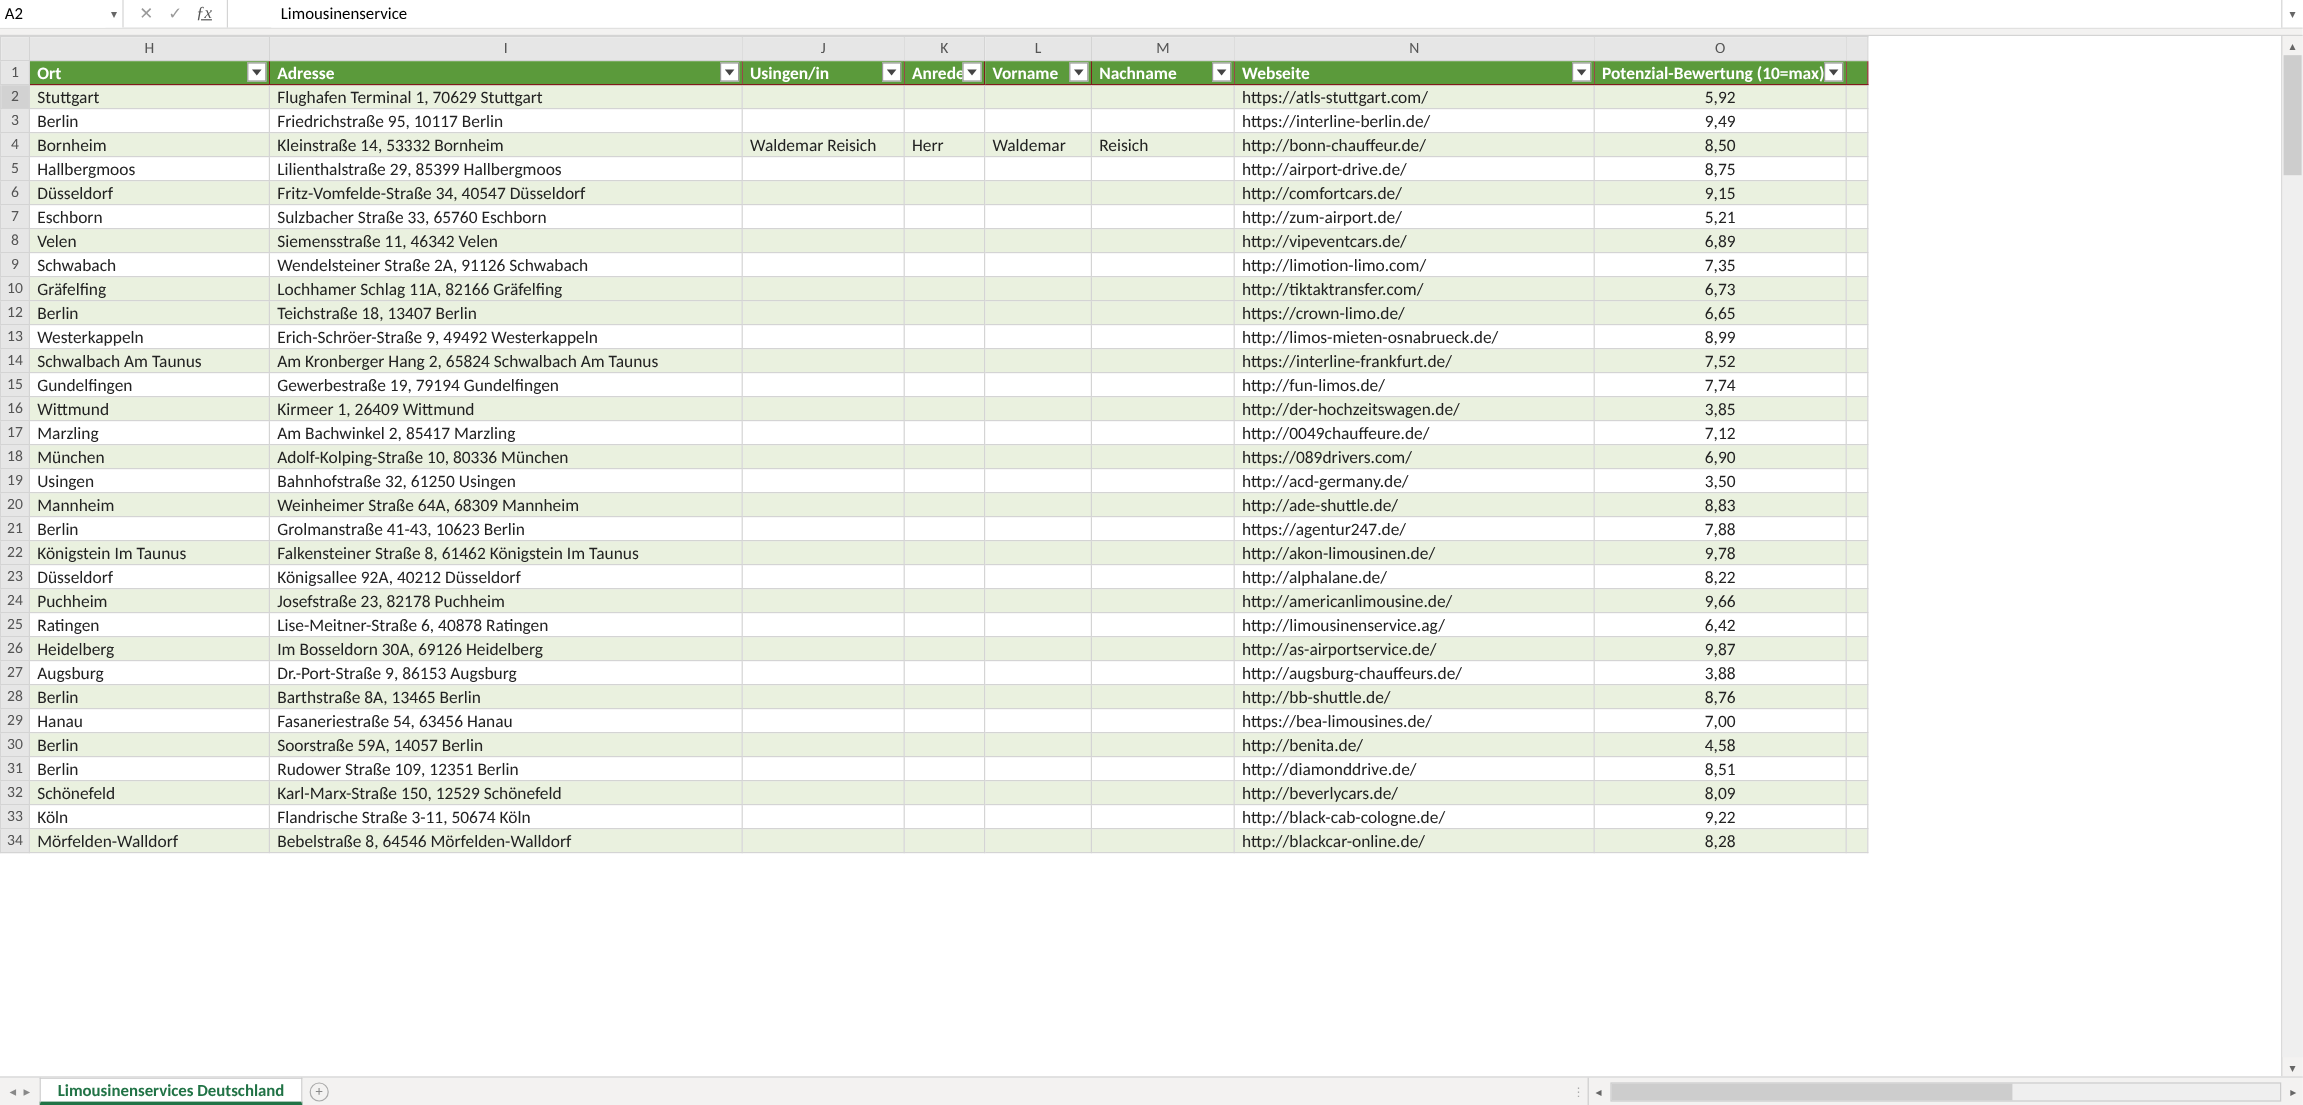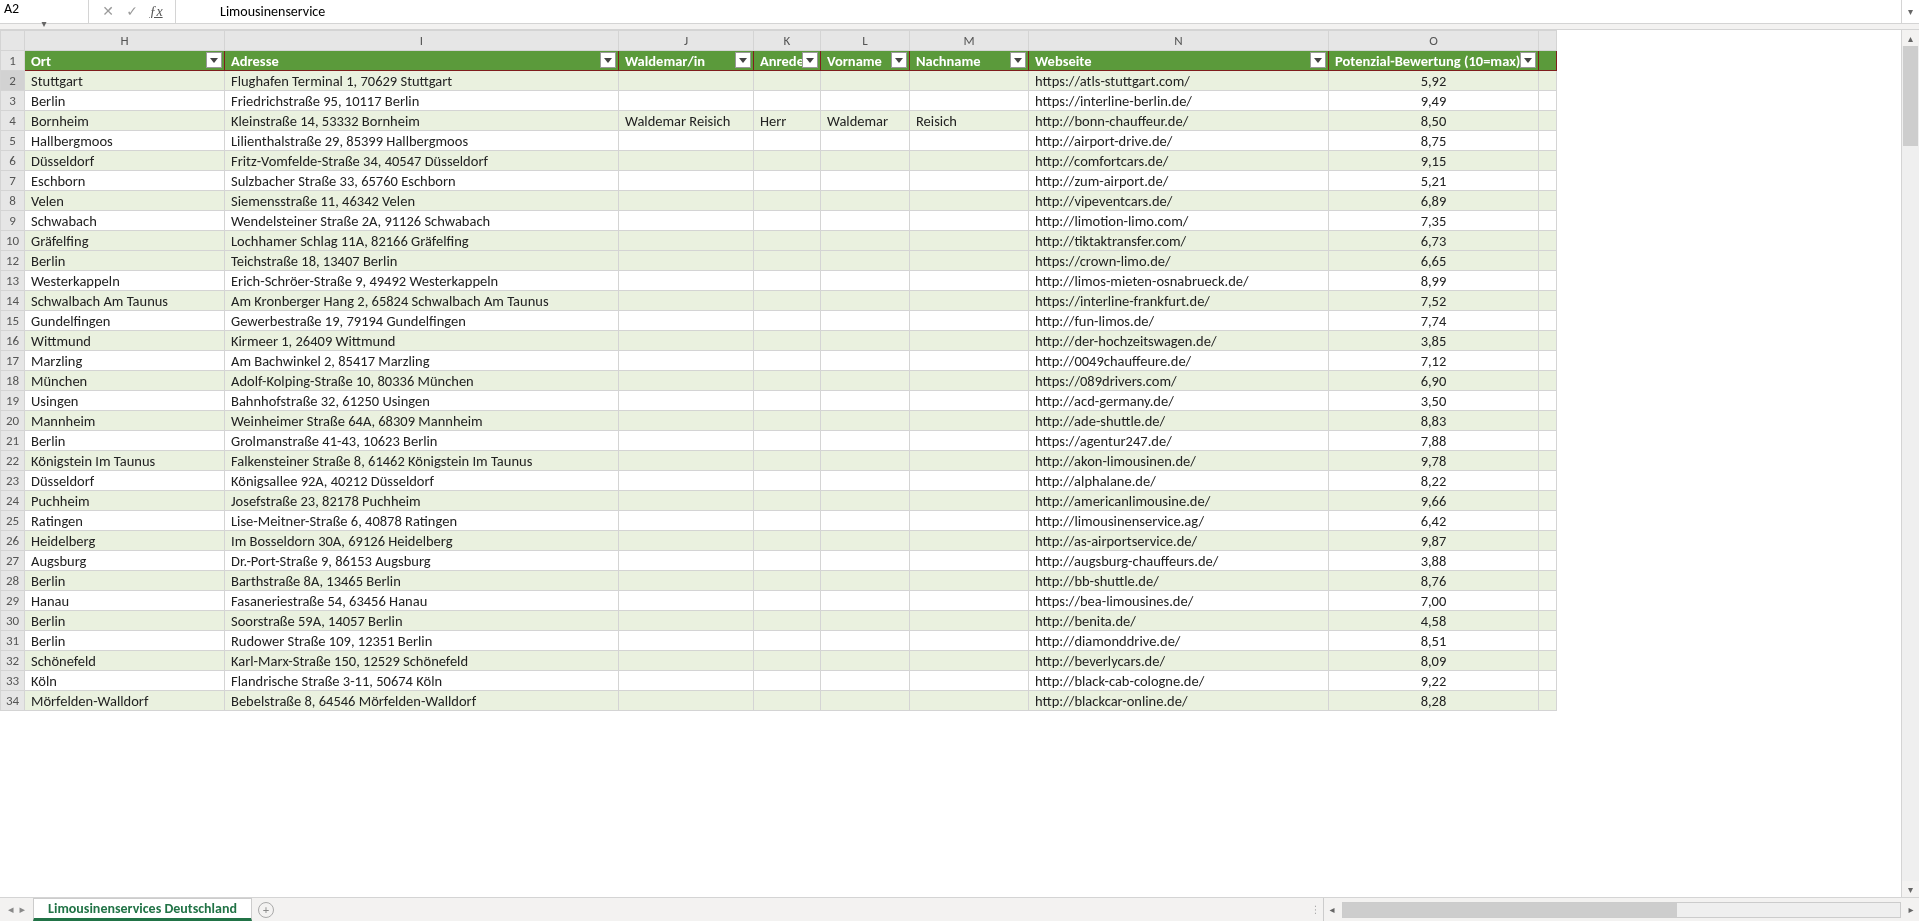--- a/index.html
+++ b/index.html
@@ -1,20 +1,20 @@
 <!DOCTYPE html>
 <html><head>
 <meta charset="utf-8">
 <style>
   * { box-sizing: border-box; margin: 0; padding: 0; }
   html, body { font-family: Calibri, "Segoe UI", Arial, sans-serif; font-size: 14px; color: #333; background: #fff; height: 100%; overflow: hidden; }
   
   
   .formula-bar-row { display: flex; align-items: stretch; height: 24px; border-bottom: 1px solid #d4d4d4; background: #fff; }
-  .name-box-wrap { display: flex; align-items: center; border-right: 1px solid #d4d4d4; background: #fff; flex-direction: column; }
+  .name-box-wrap { display: flex; align-items: center; border-right: 1px solid #d4d4d4; background: #fff; }
   .name-box { width: 88px; height: 22px; border: none; padding: 0 4px; font: inherit; background: #fff; }
   .name-box-arrow { width: 14px; text-align: center; color: #666; font-size: 10px; cursor: pointer; }
   .fbar-icons { display: flex; align-items: center; gap: 2px; padding: 0 8px; border-right: 1px solid #d4d4d4; }
   .fbar-btn { width: 22px; height: 22px; display: flex; align-items: center; justify-content: center; color: #9a9a9a; cursor: pointer; }
   .fbar-btn.fx { font-style: italic; font-family: "Times New Roman", serif; color: #555; text-decoration: underline; }
   .formula-input { flex: 1; border: none; padding: 0 8px; font: inherit; background: #fff; margin-left: 36px; }
   .formula-expand { width: 18px; display: flex; align-items: center; justify-content: center; color: #666; font-size: 10px; border-left: 1px solid #d4d4d4; cursor: pointer; }
 
   
   .gap-bar { height: 6px; background: #f3f2f1; border-bottom: 1px solid #d4d4d4; }
@@ -120,21 +120,21 @@
             <th>L</th>
             <th>M</th>
             <th>N</th>
             <th>O</th>
             <th></th>
           </tr>
           <tr class="filter-row">
             <td class="row-hdr">1</td>
             <td class="cell"><span>Ort</span><div class="filter-btn"></div></td>
             <td class="cell"><span>Adresse</span><div class="filter-btn"></div></td>
-            <td class="cell"><span>Waldemar/in</span><div class="filter-btn"></div></td>
+            <td class="cell"><span>Usingen/in</span><div class="filter-btn"></div></td>
             <td class="cell"><span>Anrede</span><div class="filter-btn"></div></td>
             <td class="cell"><span>Vorname</span><div class="filter-btn"></div></td>
             <td class="cell"><span>Nachname</span><div class="filter-btn"></div></td>
             <td class="cell"><span>Webseite</span><div class="filter-btn"></div></td>
             <td class="cell"><span>Potenzial-Bewertung (10=max)</span><div class="filter-btn"></div></td>
             <td class="cell"></td>
           </tr>
           <tr class="even">
             <td class="row-hdr sel">2</td>
             <td class="cell">Stuttgart</td>

